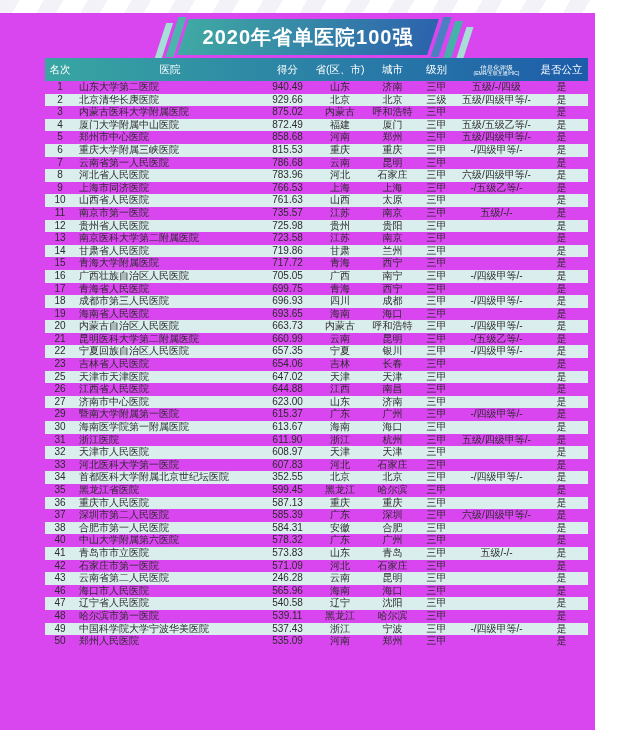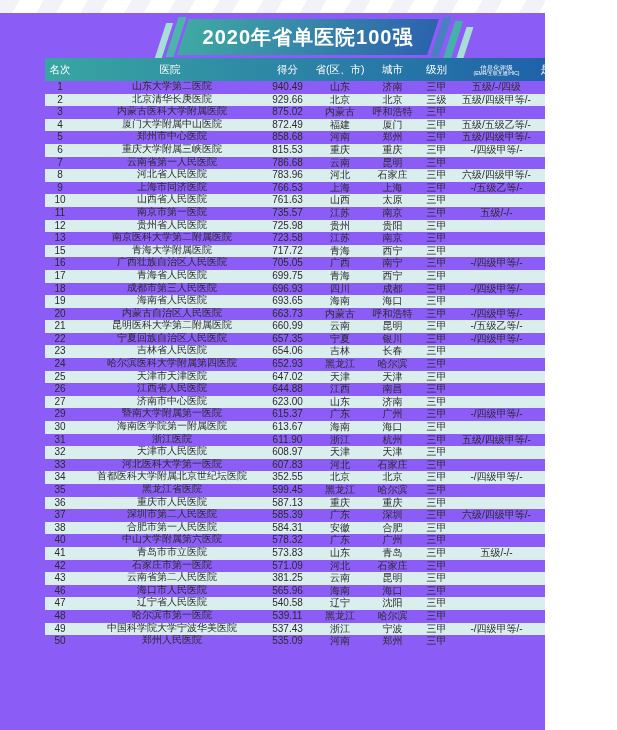--- a/index.html
+++ b/index.html
@@ -1,19 +1,19 @@
 <!DOCTYPE html>
 <html><head>
 <meta charset="utf-8">
 <style>
   html,body{margin:0;padding:0;background:#fff;}
   .page{
     position:relative;
-    width:545px;height:730px;
-    background:#8b5cf6;
+    width:595px;height:730px;
+    background:#d946ef;
     font-family:"Liberation Sans","DejaVu Sans",sans-serif;
     overflow:hidden;
   }
   
   .stripes{
     position:absolute;top:0;left:0;width:617px;height:13px;
     background:repeating-linear-gradient(120deg,#f3f2f9 0 17px,#ffffff 17px 38px);
   }
   
   .banner-wrap{
@@ -47,21 +47,21 @@
   thead tr{
     background:linear-gradient(90deg,#38a6a2 0%,#1d5caa 100%);
   }
   thead .sub-label{display:block;font-size:5px;line-height:5px;}
   thead .main-small{display:block;font-size:6.5px;line-height:7px;}
   tbody td{
     font-size:10px;color:#2b2b2b;padding:0;height:12.6px;
     text-align:center;vertical-align:middle;line-height:12.6px;
     white-space:nowrap;overflow:hidden;
   }
-  tbody td.hosp{text-align:center;padding-left:4px;font-family:Liberation Mono, monospace;}
+  tbody td.hosp{text-align:left;padding-left:4px;}
   tbody tr:nth-child(even){background:#d9eeed;}
   .u-red{border-bottom:6px solid #1d4ed8;padding-bottom:16px;}
 </style>
 </head>
 <body>
 
 <div class="page">
   <div class="stripes"></div>
 
   <div class="banner-wrap">
@@ -225,20 +225,30 @@
           <td>13</td>
           <td class="hosp"><span>南京医科大学第二附属医院</span></td>
           <td>723.58</td>
           <td>江苏</td>
           <td>南京</td>
           <td>三甲</td>
           <td></td>
           <td>是</td>
         </tr>
         <tr>
+          <td>14</td>
+          <td class="hosp"><span>甘肃省人民医院</span></td>
+          <td>719.86</td>
+          <td>甘肃</td>
+          <td>兰州</td>
+          <td>三甲</td>
+          <td></td>
+          <td>是</td>
+        </tr>
+        <tr>
           <td>15</td>
           <td class="hosp"><span>青海大学附属医院</span></td>
           <td>717.72</td>
           <td>青海</td>
           <td>西宁</td>
           <td>三甲</td>
           <td></td>
           <td>是</td>
         </tr>
         <tr>
@@ -315,30 +325,20 @@
           <td>23</td>
           <td class="hosp"><span>吉林省人民医院</span></td>
           <td>654.06</td>
           <td>吉林</td>
           <td>长春</td>
           <td>三甲</td>
           <td></td>
           <td>是</td>
         </tr>
         <tr>
-          <td>24</td>
-          <td class="hosp"><span>哈尔滨医科大学附属第四医院</span></td>
-          <td>652.93</td>
-          <td>黑龙江</td>
-          <td>哈尔滨</td>
-          <td>三甲</td>
-          <td></td>
-          <td>是</td>
-        </tr>
-        <tr>
           <td>25</td>
           <td class="hosp"><span>天津市天津医院</span></td>
           <td>647.02</td>
           <td>天津</td>
           <td>天津</td>
           <td>三甲</td>
           <td></td>
           <td>是</td>
         </tr>
         <tr>
@@ -487,21 +487,21 @@
           <td>571.09</td>
           <td>河北</td>
           <td>石家庄</td>
           <td>三甲</td>
           <td></td>
           <td>是</td>
         </tr>
         <tr>
           <td>43</td>
           <td class="hosp"><span>云南省第二人民医院</span></td>
-          <td>381.25</td>
+          <td>246.28</td>
           <td>云南</td>
           <td>昆明</td>
           <td>三甲</td>
           <td></td>
           <td>是</td>
         </tr>
         <tr>
           <td>46</td>
           <td class="hosp"><span>海口市人民医院</span></td>
           <td>565.96</td>

